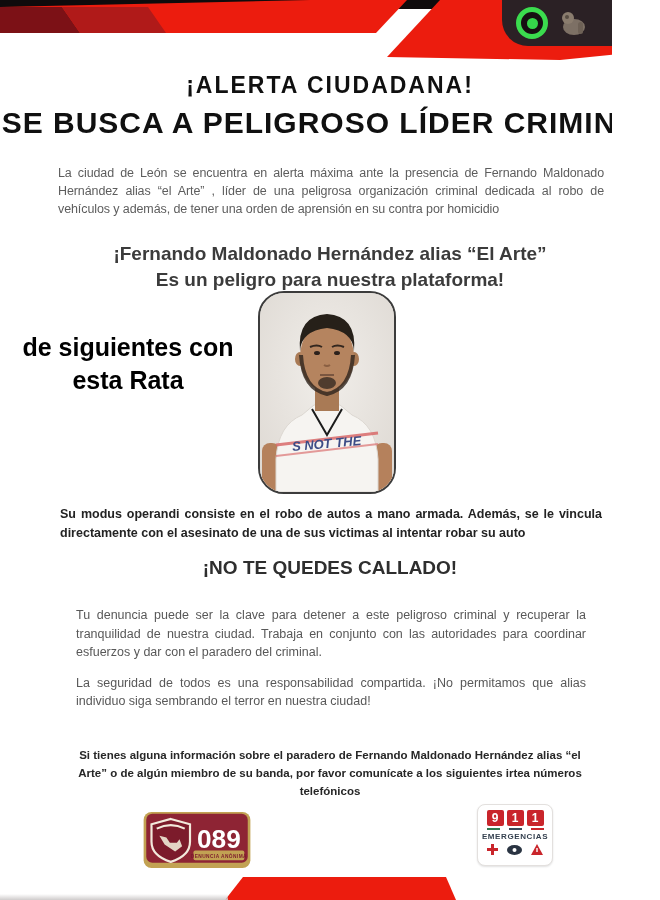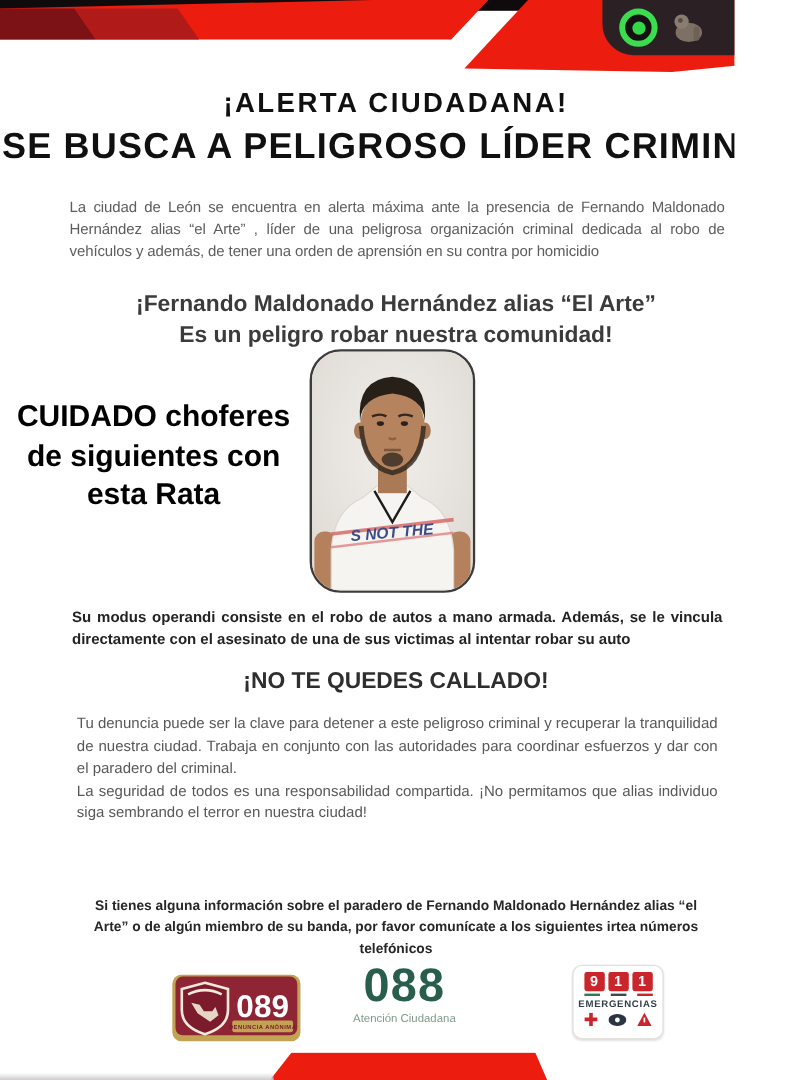--- a/index.html
+++ b/index.html
@@ -47,21 +47,21 @@
   }
   .modus{
     position:absolute;top:505px;left:60px;width:542px;
     font-size:12.5px;font-weight:bold;color:#232323;line-height:1.55;text-align:justify;
   }
   .callout1{position:absolute;top:557px;left:0;width:660px;text-align:center;font-size:19px;font-weight:bold;color:#2e2e2e;}
   .bodytext{
     position:absolute;top:594px;left:64px;width:534px;
     font-size:12.5px;color:#585858;line-height:1.48;text-align:justify;
   }
-  .bodytext p{margin:0;}
+  .bodytext p{margin:12px;}
   .callout2{position:absolute;top:697px;left:0;width:660px;text-align:center;font-size:19px;font-weight:bold;color:#262626;}
   .note{
     position:absolute;top:747px;left:68px;width:524px;text-align:center;
     font-size:11.5px;font-weight:bold;color:#272727;line-height:1.55;
   }
 
   
   .logo089{position:absolute;left:141px;top:812px;}
   .logo088{position:absolute;left:287px;top:802px;width:100px;text-align:center;}
   .logo088 .num{font-size:39px;font-weight:bold;color:#2a5e4c;letter-spacing:1px;line-height:1;}
@@ -121,25 +121,24 @@
 
   <div class="headline">
     <div class="l1">¡ALERTA CIUDADANA!</div>
     <div class="l2">SE BUSCA A PELIGROSO LÍDER CRIMINAL</div>
   </div>
 
   <div class="intro">La ciudad de León se encuentra en alerta máxima ante la presencia de Fernando Maldonado Hernández alias “el Arte” , líder de una peligrosa organización criminal dedicada al robo de vehículos y además, de tener una orden de aprensión en su contra por homicidio</div>
 
   <div class="subhead">
     <div>¡Fernando Maldonado Hernández alias “El Arte”</div>
-    <div>Es un peligro robar nuestra comunidad!</div>
+    <div>Es un peligro para nuestra plataforma!</div>
   </div>
 
   <div class="caption">
-    <div>CUIDADO choferes</div>
     <div>de siguientes con</div>
     <div>esta Rata</div>
   </div>
 
   <div class="photo">
     <svg width="134" height="199" viewBox="0 0 134 199">
       <defs>
         <radialGradient id="pbg" cx="50%" cy="40%" r="75%">
           <stop offset="0%" stop-color="#f1eeea"></stop>
           <stop offset="100%" stop-color="#ddd8d2"></stop>
@@ -185,24 +184,20 @@
     <rect x="0" y="0" width="122" height="64" rx="9" fill="#c2a253"></rect>
     <rect x="3" y="2" width="116" height="56" rx="7" fill="#8e2434"></rect>
     <path d="M31,8 L53,14 L53,34 Q53,50 31,57 Q9,50 9,34 L9,14 Z" fill="#7c1b2b" stroke="#f3e9dc" stroke-width="2.5"></path>
     <path d="M15,19 Q31,11 47,19" stroke="#f3e9dc" stroke-width="2.5" fill="none"></path>
     <path d="M18,27 L26,29 L30,35 L38,35 L41,31 L44,39 L36,45 L30,41 L24,37 Z" fill="#eadfce" opacity="0.95"></path>
     <text x="86" y="41" text-anchor="middle" font-size="30" font-weight="bold" fill="#ffffff">089</text>
     <rect x="57" y="44" width="58" height="11" rx="2" fill="#c2a253"></rect>
     <text x="86" y="52" text-anchor="middle" font-size="5.5" font-weight="bold" fill="#7c1b2b" letter-spacing="0.5">DENUNCIA ANÓNIMA</text>
   </svg>
 
-  <div class="logo088">
-    <div class="num">088</div>
-    <div class="lbl">Atención Ciudadana</div>
-  </div>
 
   <div class="logo911">
     <div class="sqrow">
       <div class="sq">9</div>
       <div class="sq">1</div>
       <div class="sq">1</div>
     </div>
     <div class="dashrow">
       <div class="dash d1"></div>
         <div class="dash d2"></div>

